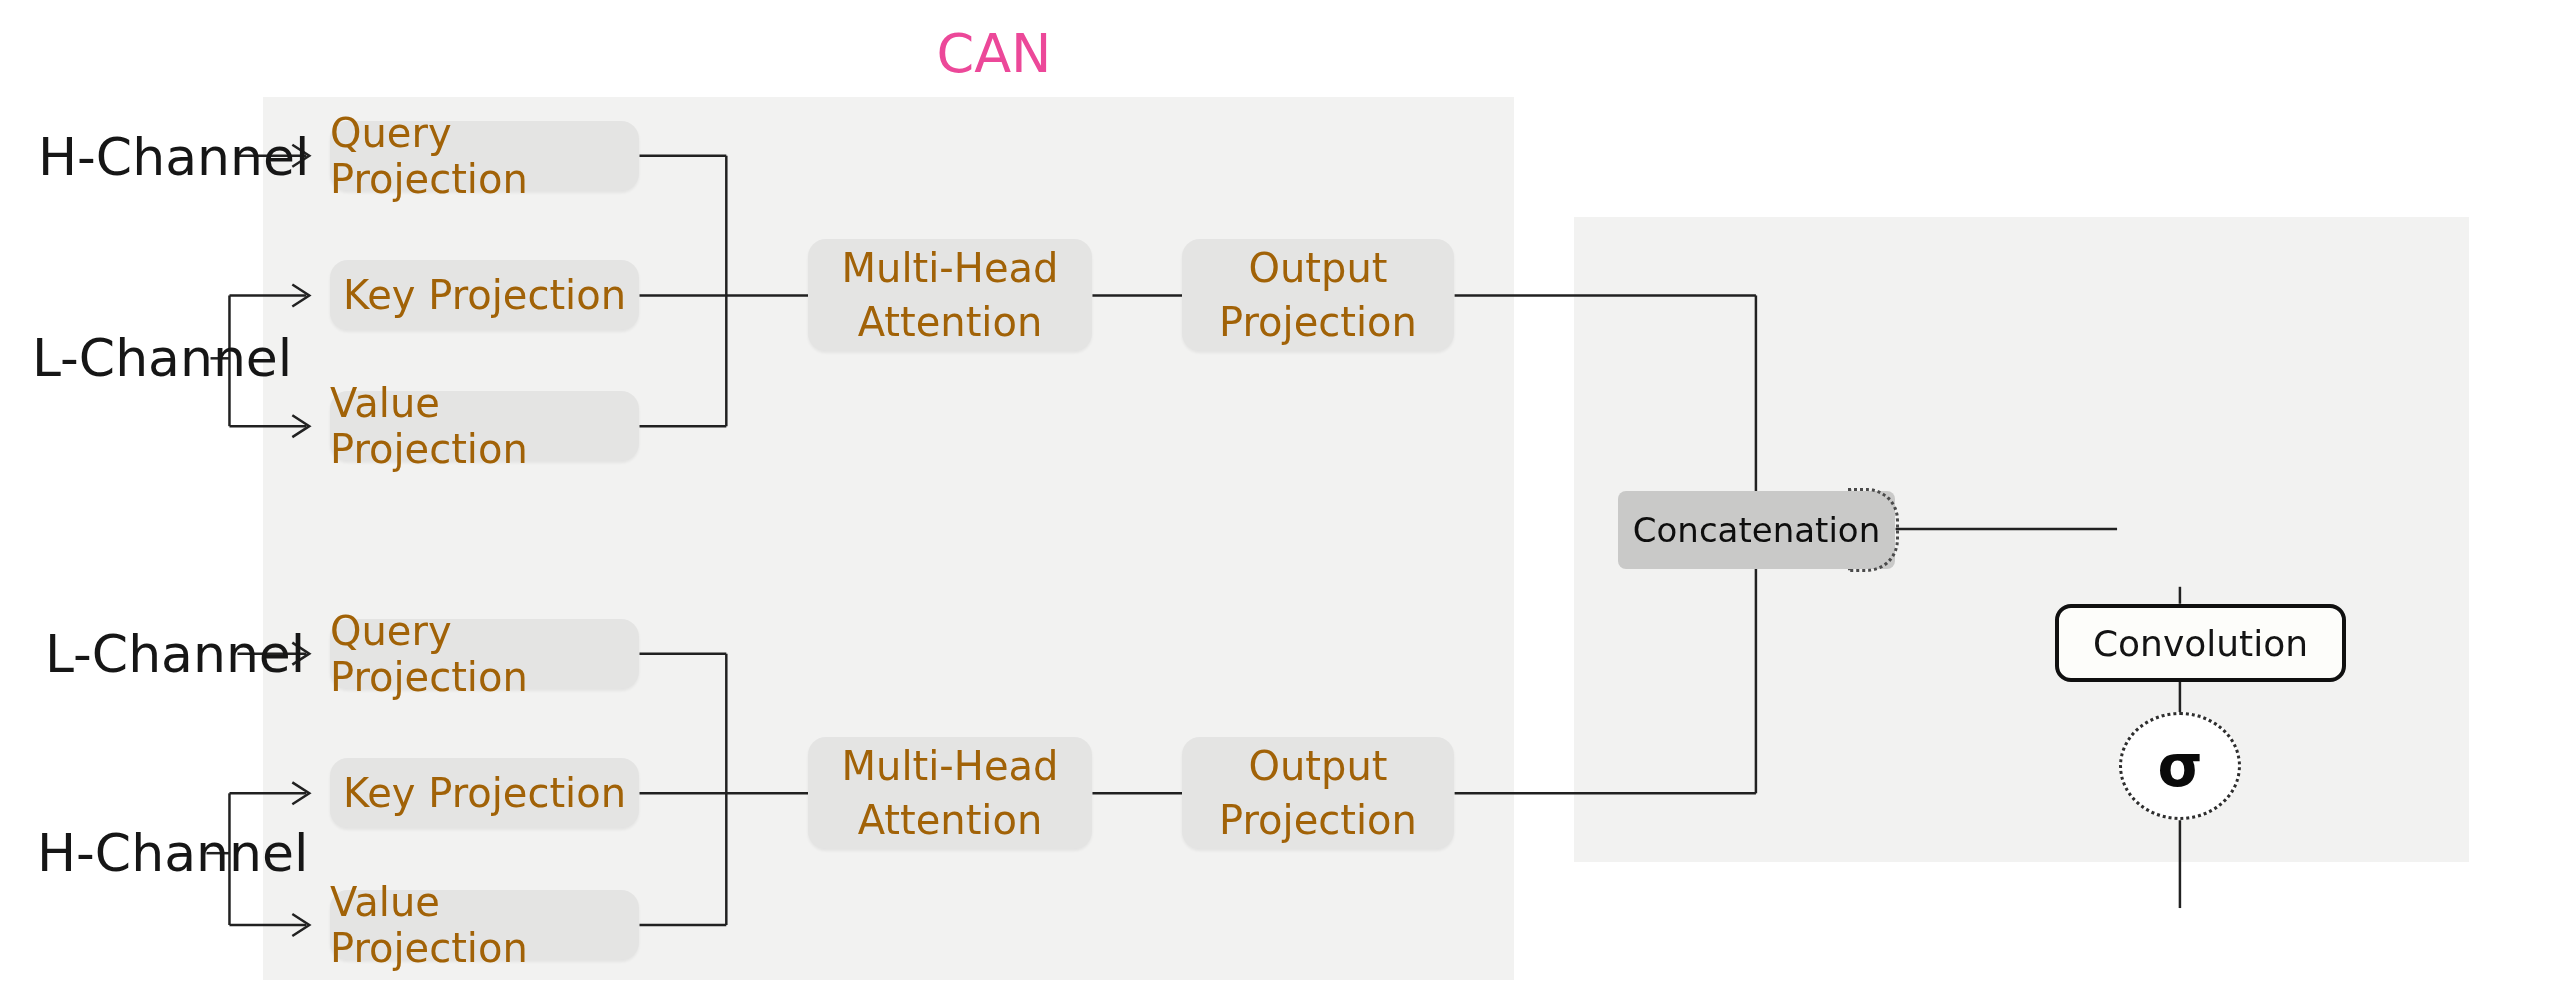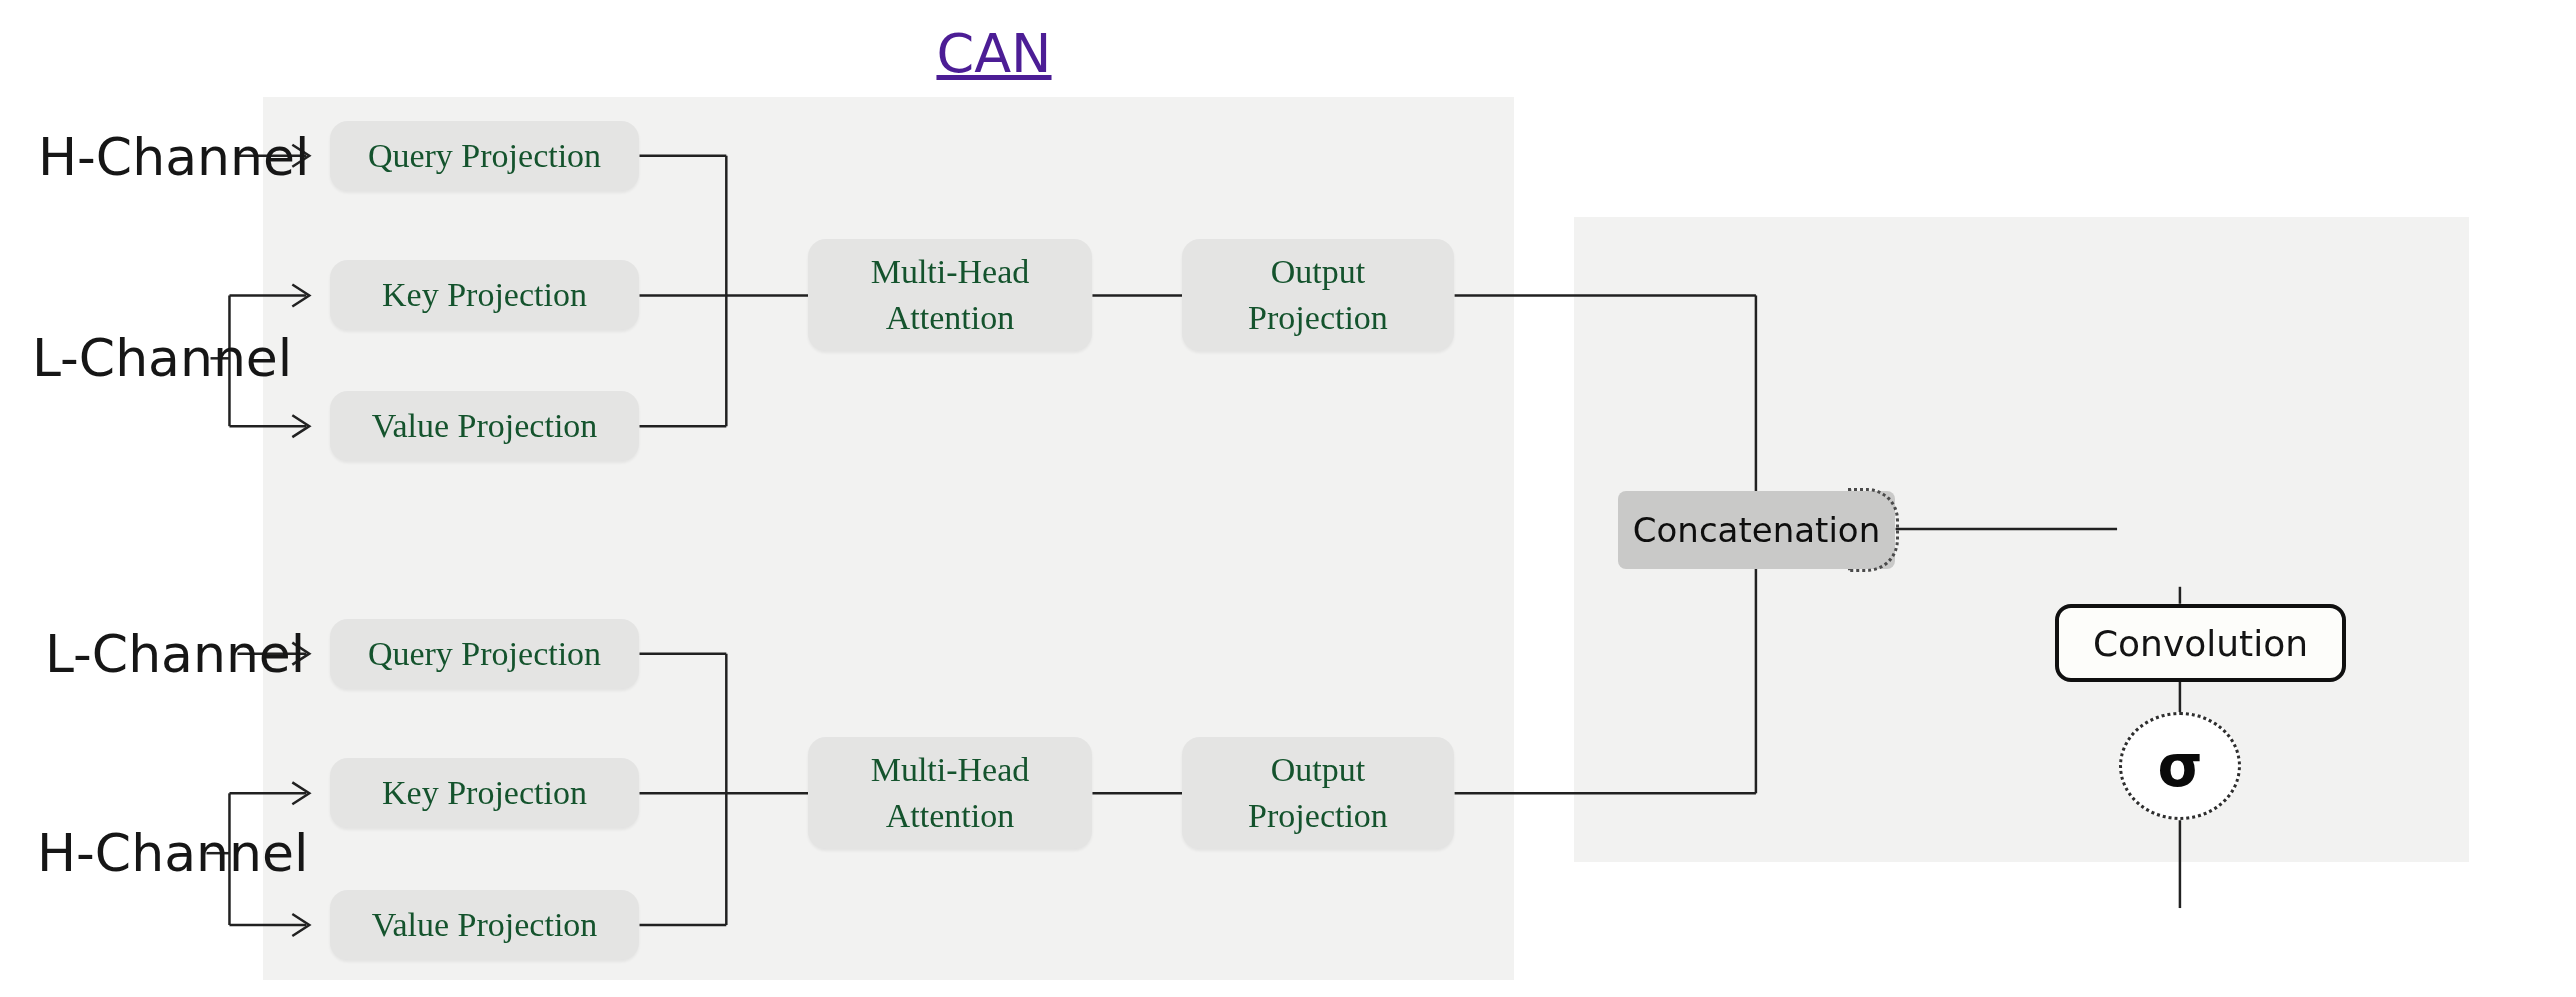--- a/index.html
+++ b/index.html
@@ -23,47 +23,45 @@
     z-index: 1;
   }
   .connectors path {
     stroke: #212121;
     stroke-width: 2.5;
     fill: none;
   }
   .title {
     position: absolute;
     font-size: 54px;
-    color: #4c1d95;
+    color: #ec4899;
     text-align: center;
     white-space: nowrap;
     z-index: 2;
-    text-decoration: underline;
   }
   .src-label {
     position: absolute;
     font-size: 52px;
     line-height: 46px;
     color: #161616;
     white-space: nowrap;
     z-index: 2;
   }
   .node {
     position: absolute;
     background: #e4e4e3;
     border-radius: 18px;
     display: flex;
     align-items: center;
     justify-content: center;
-    font-size: 34px;
-    color: #14532d;
+    font-size: 40px;
+    color: #a16207;
     box-shadow: 0 2px 3px rgba(0,0,0,0.06);
     z-index: 2;
     box-sizing: border-box;
-    font-family: Liberation Serif, serif;
   }
   .node.two-line {
     justify-content: flex-start;
     text-align: center;
     padding: 0 26px;
     line-height: 1.35;
   }
   .concat {
     position: absolute;
     background: #c9c9c8;

